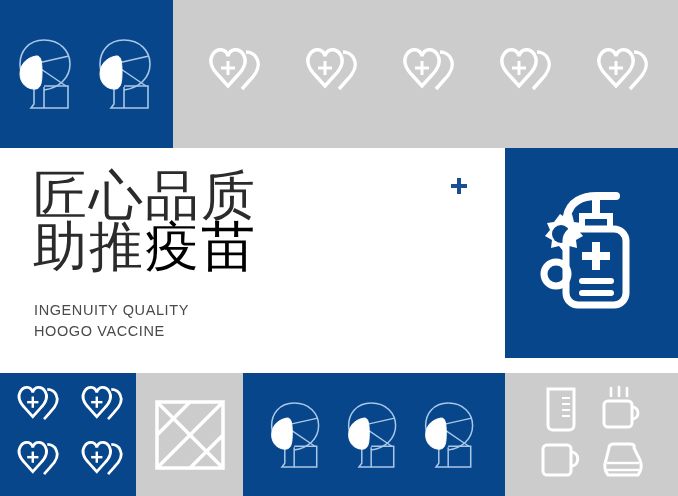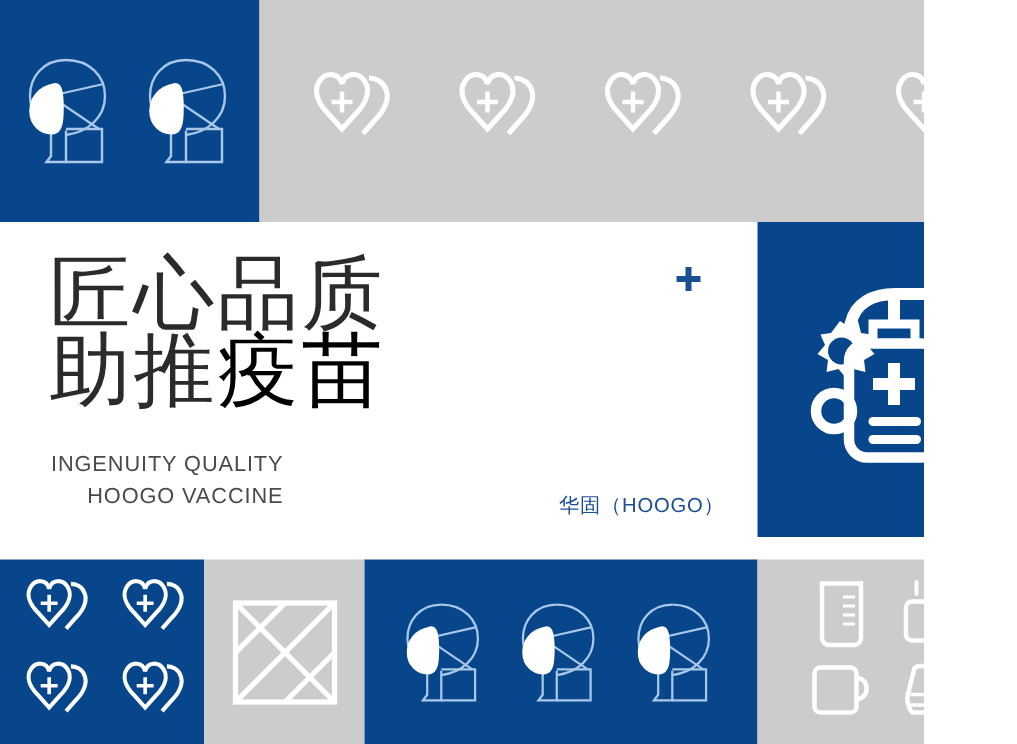--- a/index.html
+++ b/index.html
@@ -1,20 +1,20 @@
 <!DOCTYPE html>
 <html><head>
 <meta charset="utf-8">
 <style>
   html,body{margin:0;padding:0;background:#fff;}
   body{font-family:"Liberation Sans","DejaVu Sans",sans-serif;}
 
   #poster{
     position:relative;
-    width:616px;height:496px;
+    width:678px;height:496px;
     background:#ffffff;
     overflow:hidden;
   }
 
   
   .panel{position:absolute;}
   .blue{background:#08468B;}
   .gray{background:#CCCCCC;}
   .white{background:#FFFFFF;}
 
@@ -50,21 +50,20 @@
     font-family:"DejaVu Sans","Liberation Sans",sans-serif;
   }
   .hl-accent{color:#000000;}
 
   #subtitle{
     position:absolute;left:34px;top:152px;
     font-size:14.5px;
     letter-spacing:0.6px;
     line-height:1.45;
     color:#4a4a4a;
-    text-align:right;
   }
   #brand{
     position:absolute;right:22px;top:180px;
     font-size:13.5px;
     color:#1B4F94;
     letter-spacing:0.5px;
   }
   #accent-plus{
     position:absolute;left:449px;top:28px;
     width:20px;height:20px;
@@ -189,21 +188,20 @@
     <div id="headline">
       <div class="hl-line">匠心品质</div>
       <div class="hl-line"><span>助推</span><span class="hl-accent">疫苗</span></div>
     </div>
 
     <div id="subtitle">
       <div>INGENUITY QUALITY</div>
       <div>HOOGO VACCINE</div>
     </div>
 
-    <div id="brand">华固（HOOGO）</div>
 
     <span id="accent-plus">
       <svg width="20" height="20" viewBox="0 0 20 20">
         <path d="M8 2 L12 2 L12 8 L18 8 L18 12 L12 12 L12 18 L8 18 L8 12 L2 12 L2 8 L8 8 Z" fill="#1B4F94"></path>
       </svg>
     </span>
   </div>
 
   <div class="panel blue" id="mid-blue-sanitizer">
     <div class="center-box">

